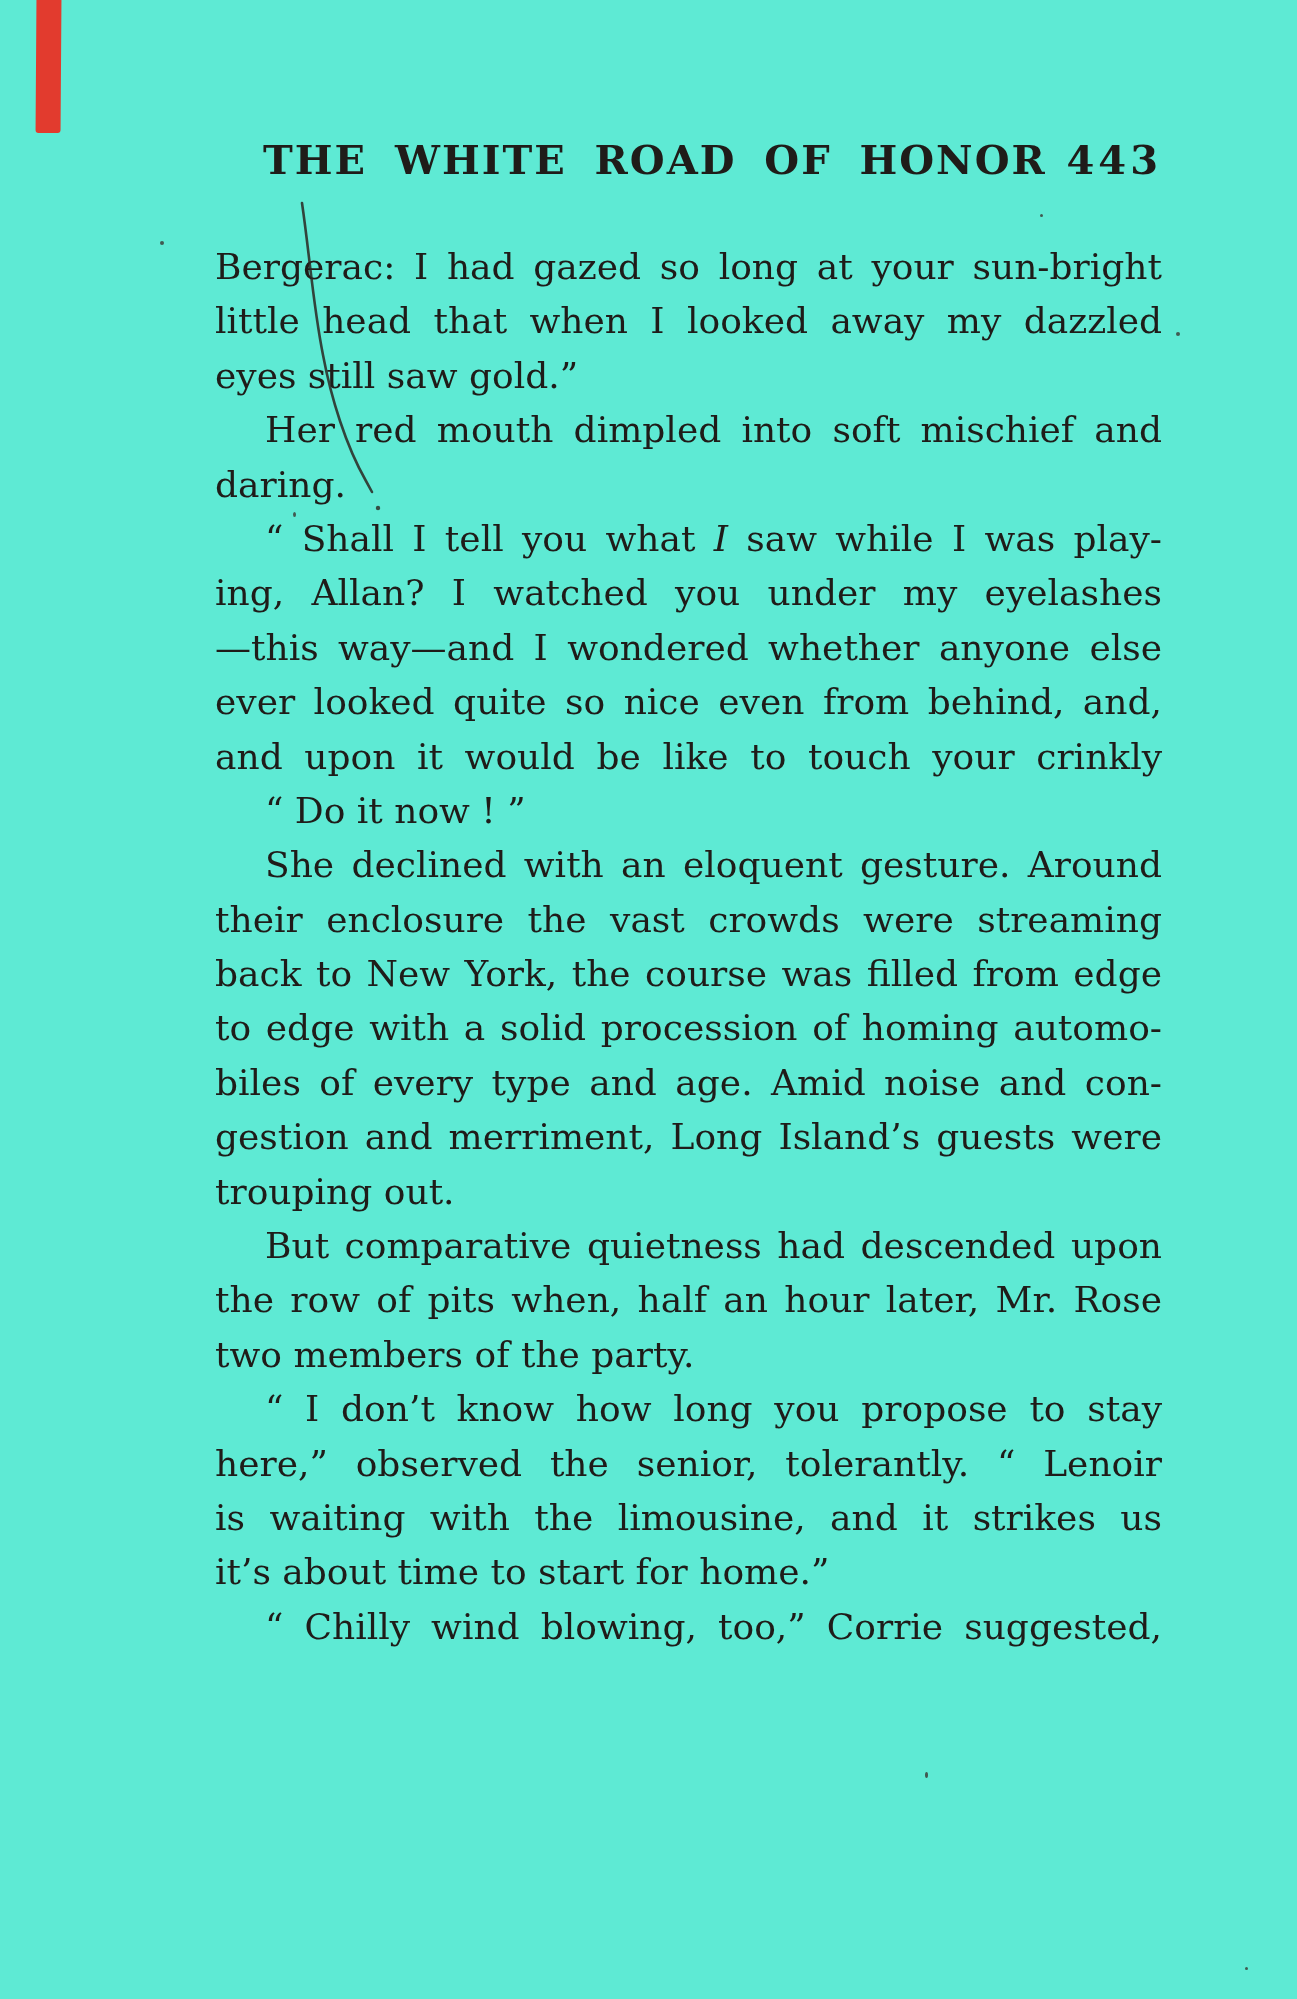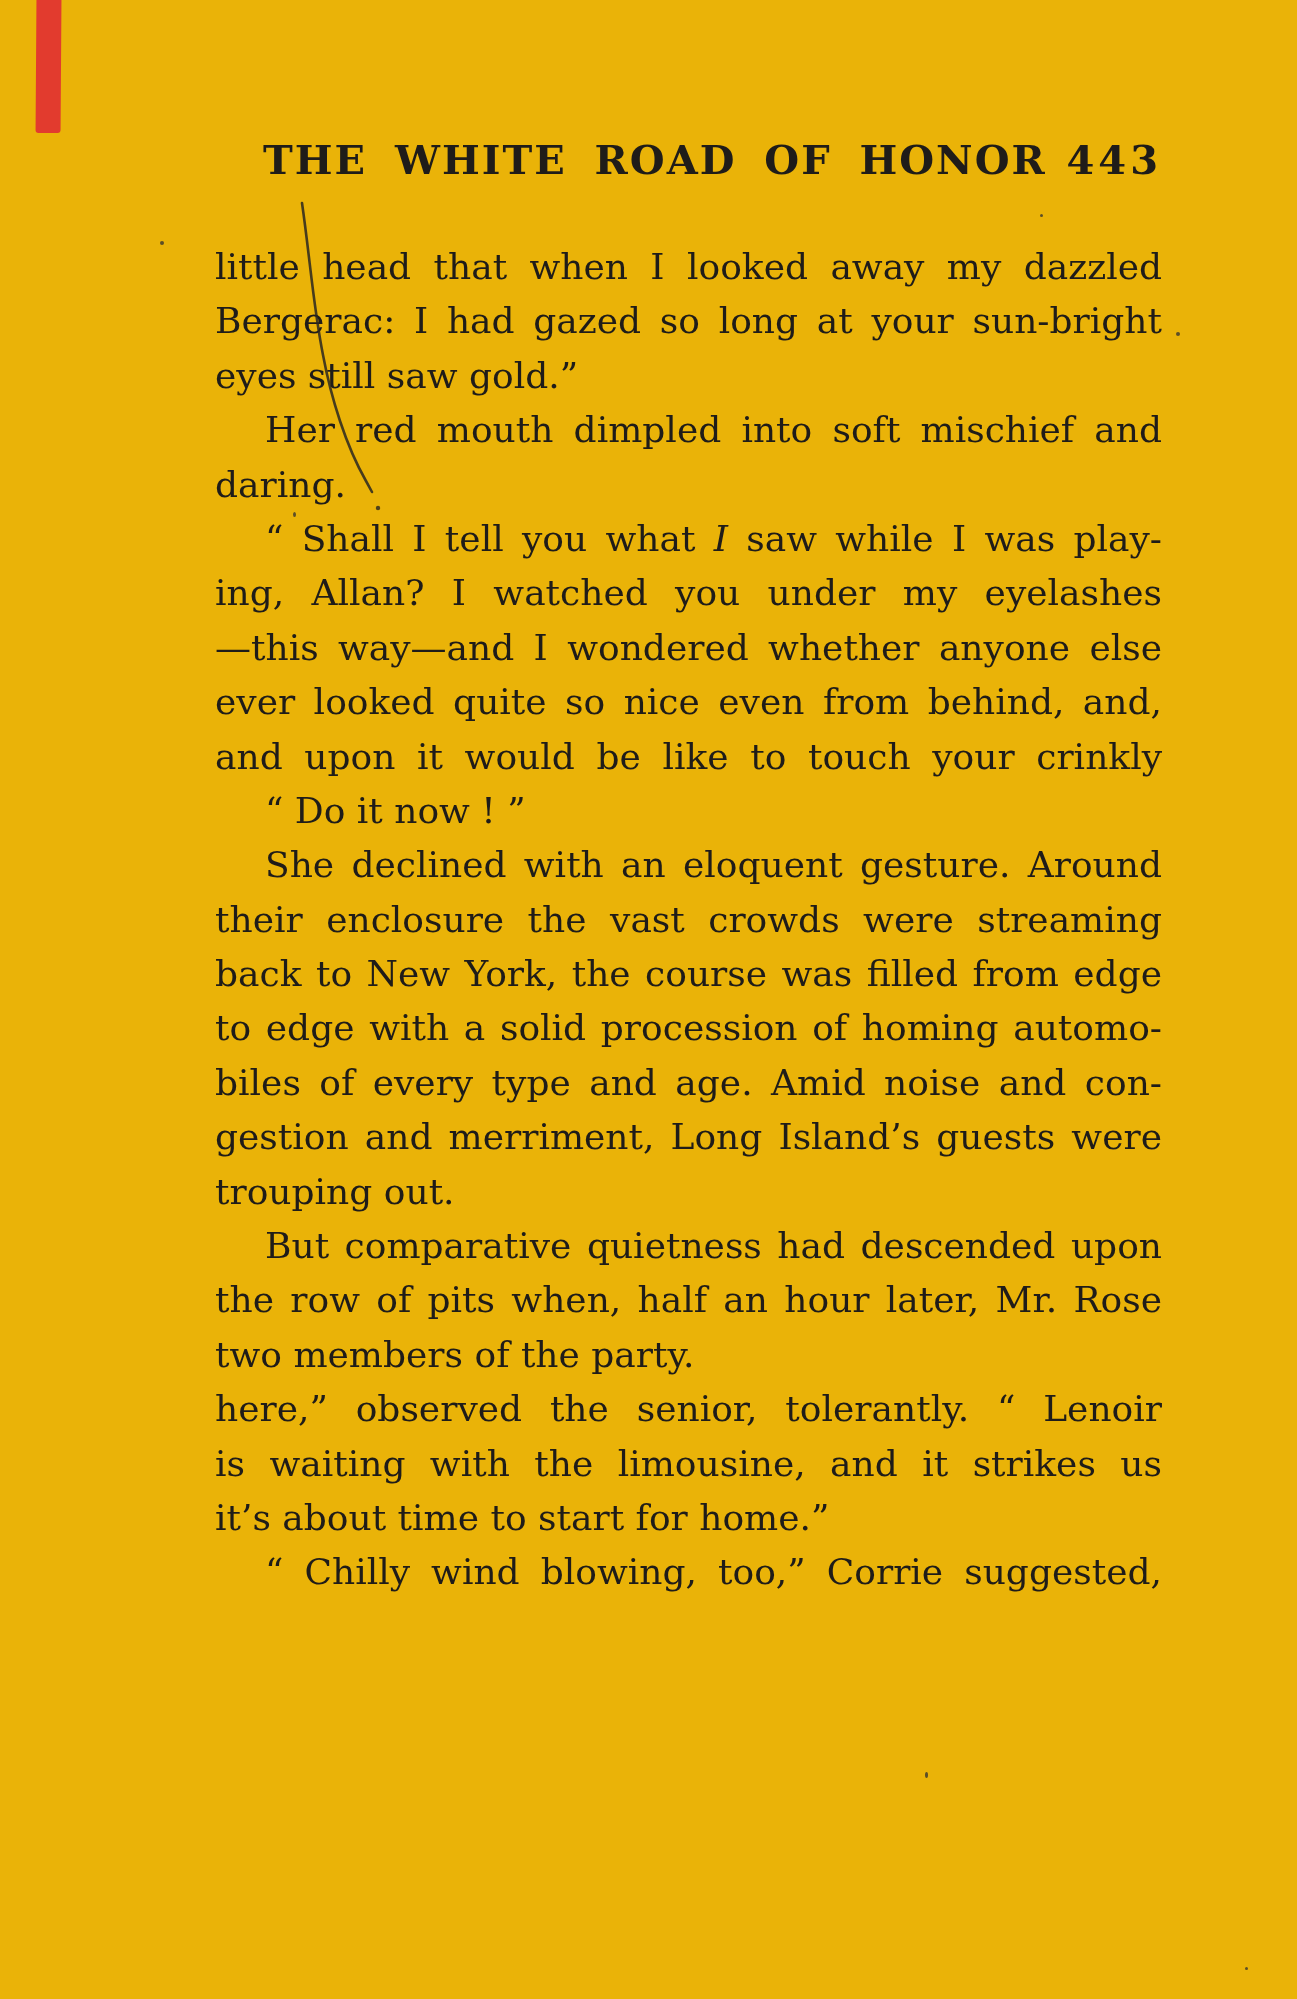--- a/index.html
+++ b/index.html
@@ -42,51 +42,52 @@
   
   .scratch{position:absolute;left:0;top:0;pointer-events:none;}
   .speck{
     position:absolute;width:4px;height:4px;border-radius:50%;
     background:#3a3630;opacity:.8;
   }
 </style>
 </head>
 <body>
 
-<div class="page" style="background: #eab308; color: rgb(31, 28, 25);">
+<div class="page" style="background: #5eead4; color: rgb(31, 28, 25);">
 
   <div class="red-mark" style="background: rgb(226, 59, 46);"></div>
 
   <div class="header">
     <span>THE WHITE ROAD OF HONOR</span>
     <span class="pageno">443</span>
   </div>
 
   <div class="bodytext" id="bodytext">
+      <div class="line jl">Bergerac: I had gazed so long at your sun-bright</div>
       <div class="line jl">little head that when I looked away my dazzled</div>
-      <div class="line jl">Bergerac: I had gazed so long at your sun-bright</div>
       <div class="line">eyes still saw gold.”</div>
       <div class="line jl ind">Her red mouth dimpled into soft mischief and</div>
       <div class="line">daring.</div>
       <div class="line jl ind">“ Shall I tell you what <em>I</em> saw while I was play-</div>
       <div class="line jl">ing, Allan? I watched you under my eyelashes</div>
       <div class="line jl">—this way—and I wondered whether anyone else</div>
       <div class="line jl">ever looked quite so nice even from behind, and,</div>
       <div class="line jl">and upon it would be like to touch your crinkly</div>
       <div class="line ind">“ Do it now ! ”</div>
       <div class="line jl ind">She declined with an eloquent gesture. Around</div>
       <div class="line jl">their enclosure the vast crowds were streaming</div>
       <div class="line jl">back to New York, the course was filled from edge</div>
       <div class="line jl">to edge with a solid procession of homing automo-</div>
       <div class="line jl">biles of every type and age. Amid noise and con-</div>
       <div class="line jl">gestion and merriment, Long Island’s guests were</div>
       <div class="line">trouping out.</div>
       <div class="line jl ind">But comparative quietness had descended upon</div>
       <div class="line jl">the row of pits when, half an hour later, Mr. Rose</div>
       <div class="line">two members of the party.</div>
+      <div class="line jl ind">“ I don’t know how long you propose to stay</div>
       <div class="line jl">here,” observed the senior, tolerantly. “ Lenoir</div>
       <div class="line jl">is waiting with the limousine, and it strikes us</div>
       <div class="line">it’s about time to start for home.”</div>
       <div class="line jl ind">“ Chilly wind blowing, too,” Corrie suggested,</div>
     </div>
 
   <svg class="scratch" width="1297" height="1999" viewBox="0 0 1297 1999">
     <path d="M 302 203 C 310 258, 313 305, 323 355 C 331 398, 346 446, 366 481 L 372 492" fill="none" stroke="#2a2721" stroke-width="2.6" stroke-linecap="round" opacity="0.85"></path>
     <circle cx="378" cy="508" r="2.2" fill="#2a2721" opacity="0.8"></circle>
   </svg>

